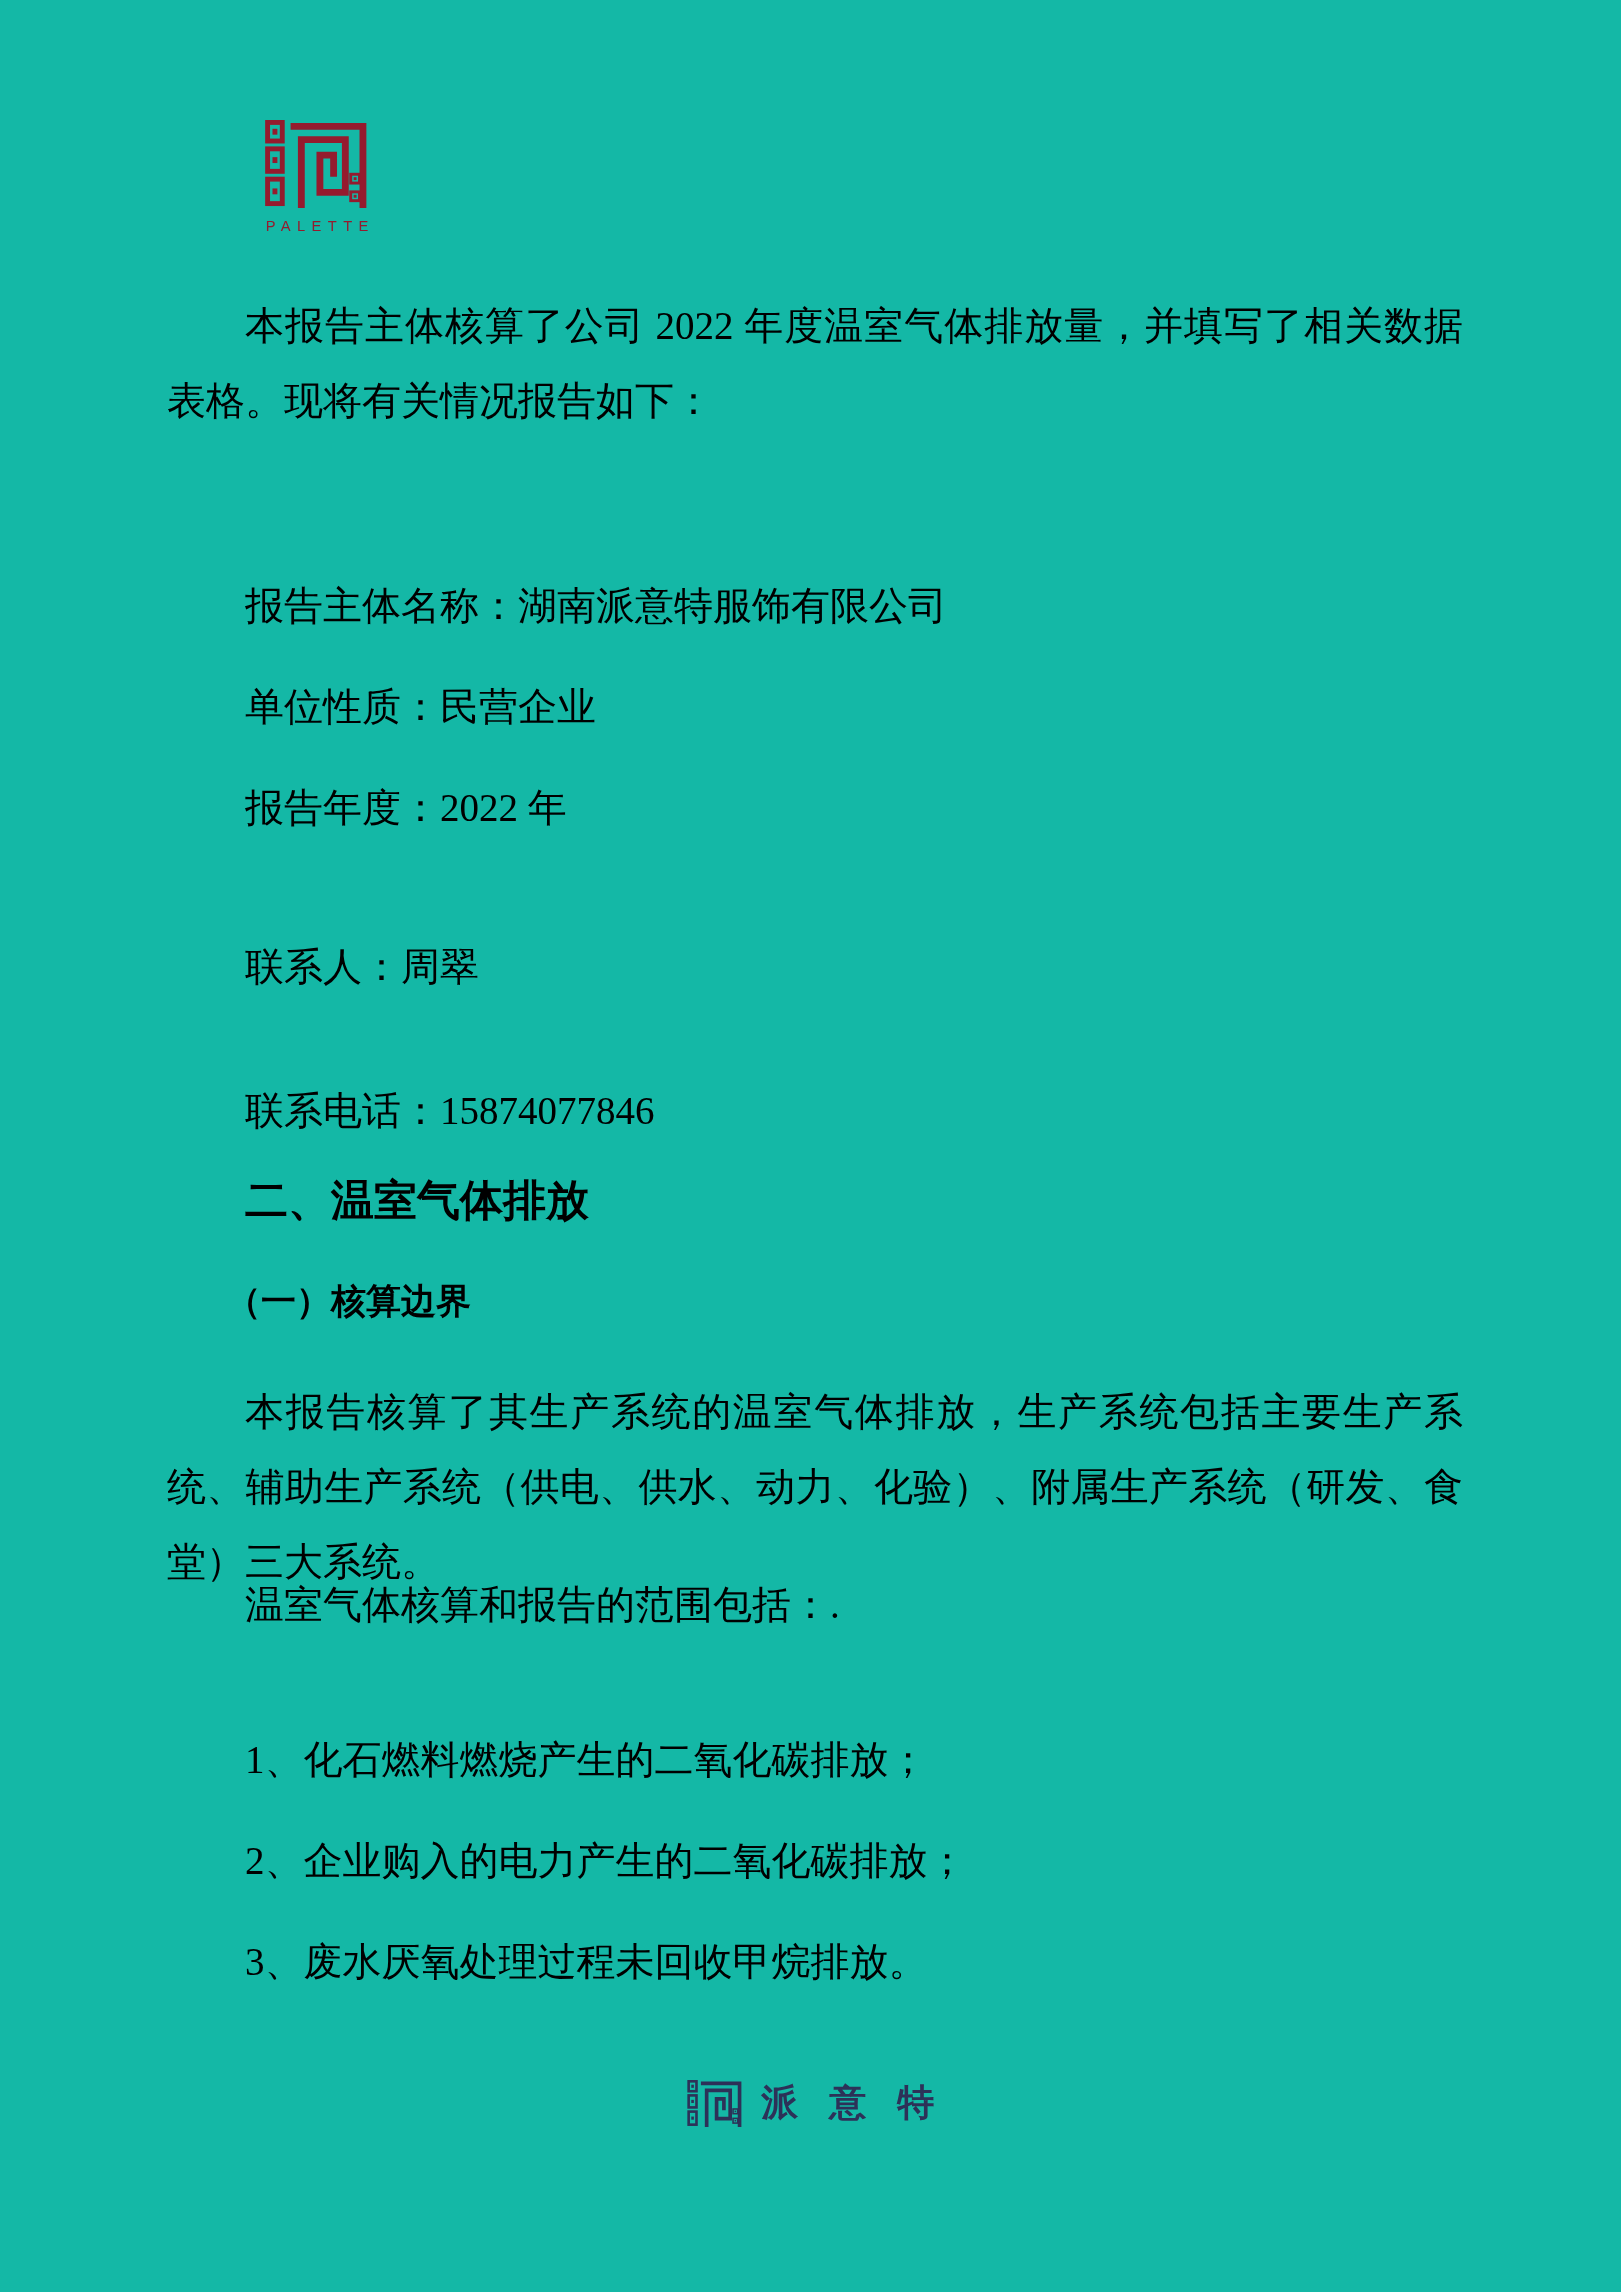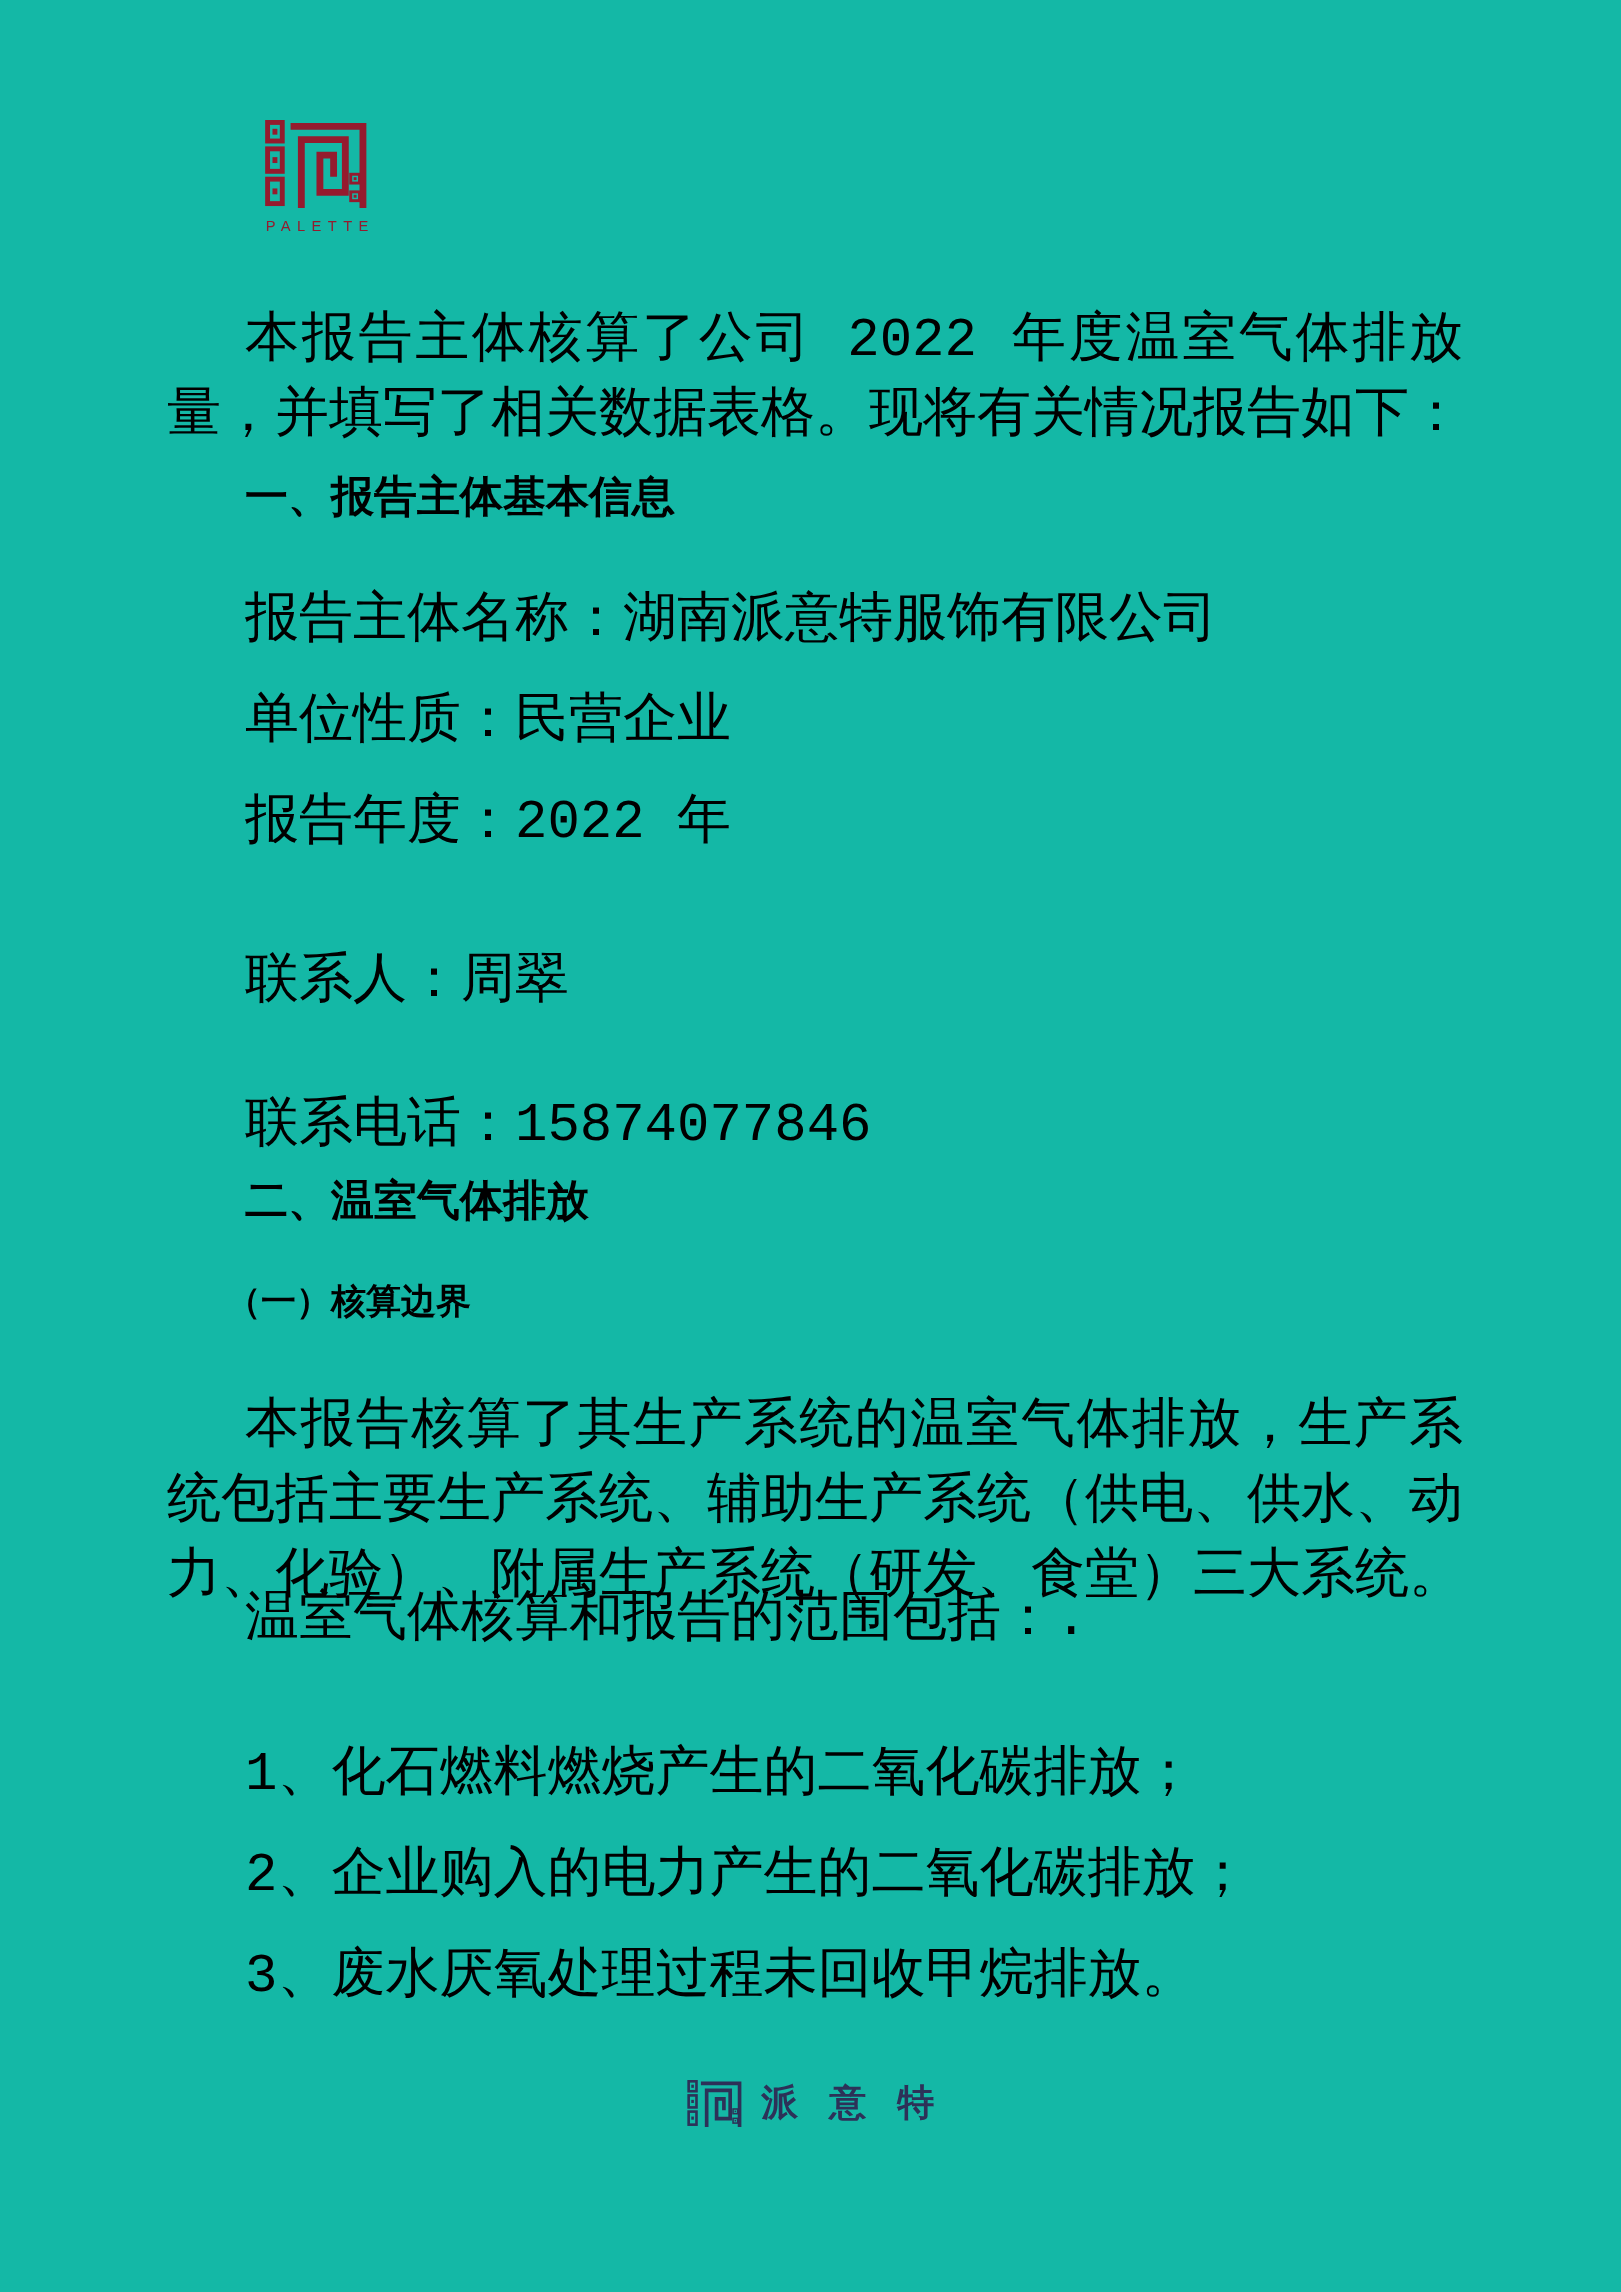--- a/index.html
+++ b/index.html
@@ -22,21 +22,21 @@
     margin-top:9.8px;
     font-family:"Liberation Sans","DejaVu Sans",sans-serif;
     font-size:14.7px; font-weight:400;
     letter-spacing:6.4px; margin-right:-6.4px;
     color:#951b2e; white-space:nowrap;
   }
 
   
   .block {
     position:absolute; left:167px; width:1296px;
-    font-size:54px; line-height:75px;font-family:Liberation Mono, monospace;
+    font-size:39px; line-height:75px;
   }
   .para   { text-align:justify; text-indent:78px; }
   .info   { text-indent:78px; white-space:nowrap; line-height:76px; }
   .listitem { text-indent:78px; white-space:nowrap; line-height:76px; }
   .heading {
     font-family:"Liberation Sans","DejaVu Sans",sans-serif;
     font-weight:700; font-size:43px; line-height:59px;
     padding-left:78px; white-space:nowrap;
   }
   .subheading {
@@ -102,21 +102,20 @@
           </g>
         </g>
       </defs>
       <use href="#palette-maze"></use>
     </svg>
     <div class="logo-wordmark">PALETTE</div>
   </div>
 
   <p class="block para" id="intro">本报告主体核算了公司 2022 年度温室气体排放量，并填写了相关数据表格。现将有关情况报告如下：</p>
 
-  <h2 class="block heading" id="h1">一、报告主体基本信息</h2>
 
   <p class="block info" id="info-1">单位性质：民营企业</p>
   <p class="block info" id="info-0">报告主体名称：湖南派意特服饰有限公司</p>
   <p class="block info" id="info-2">报告年度：2022 年</p>
   <p class="block info" id="info-4">联系人：周翠</p>
   <p class="block info" id="info-5">联系电话：15874077846</p>
 
   <h2 class="block heading" id="h2">二、温室气体排放</h2>
 
   <h3 class="block subheading" id="sub1">（一）核算边界</h3>

